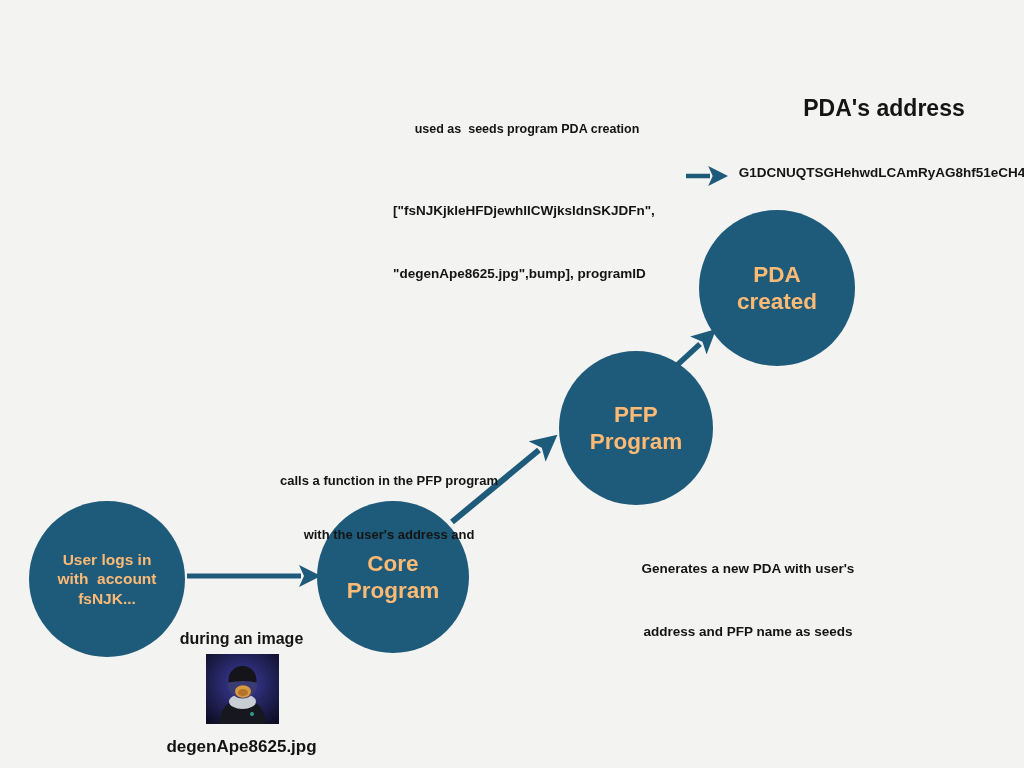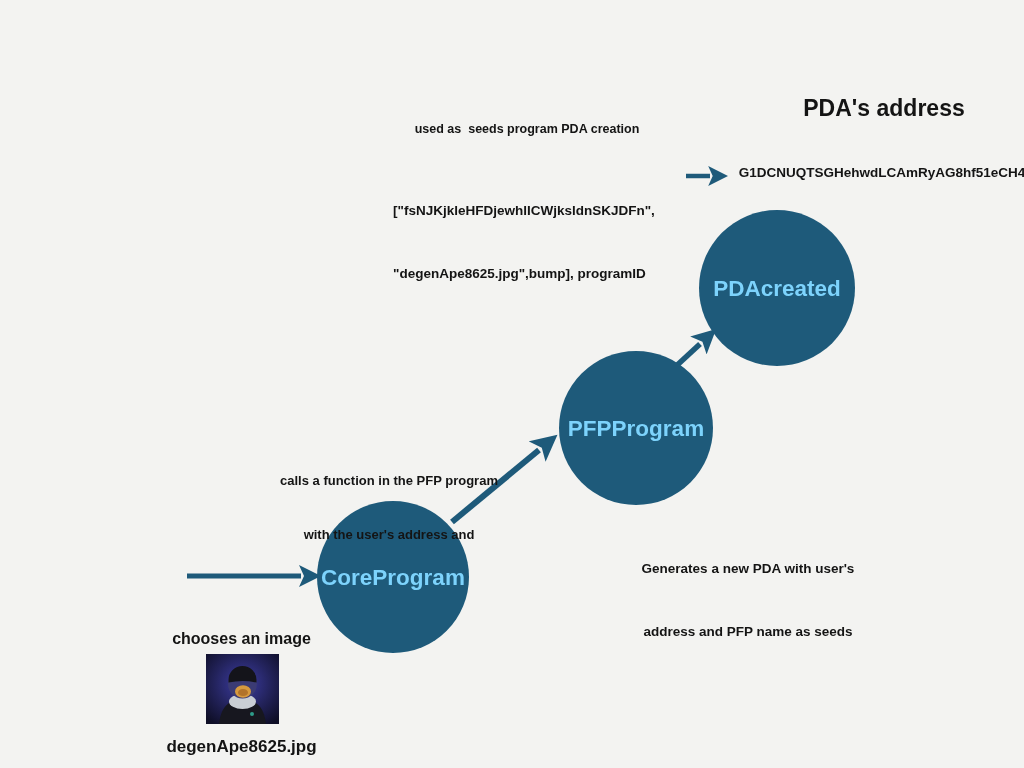--- a/index.html
+++ b/index.html
@@ -25,23 +25,23 @@
   .seeds-text    { left: 393px; top: 158px; width: 300px; font-size: 13.5px; line-height: 21px; }
 
   .pda-title   { left: 774px; top: 95px;  width: 220px; font-size: 23px; }
   .pda-address { left: 731px; top: 165px; width: 302px; font-size: 13.5px; }
 
   
   .node {
     position: absolute;
     border-radius: 50%;
     background: #1e5a7a;
-    color: #7dd3fc;
+    color: #fdba74;
     display: flex;
-    flex-direction: row;
+    flex-direction: column;
     align-items: center;
     justify-content: center;
     text-align: center;
     font-weight: 700;
   }
   .node .line { white-space: pre; }
   .node-user { left: 29px;  top: 501px; width: 156px; height: 156px; font-size: 15.5px; line-height: 19.5px; }
   .node-core { left: 317px; top: 501px; width: 152px; height: 152px; font-size: 22.5px; line-height: 27px; }
   .node-pfp  { left: 559px; top: 351px; width: 154px; height: 154px; font-size: 22.5px; line-height: 27px; }
   .node-pda  { left: 699px; top: 210px; width: 156px; height: 156px; font-size: 22.5px; line-height: 27px; }
@@ -75,20 +75,25 @@
 
   <div class="abs txt center seed-subtitle">used as  seeds program PDA creation</div>
   <div class="abs txt seeds-text">
     <div>["fsNJKjkleHFDjewhlICWjksldnSKJDFn",</div>
     <div>"degenApe8625.jpg",bump], programID</div>
   </div>
 
   <div class="abs txt center pda-title">PDA's address</div>
   <div class="abs txt center pda-address">G1DCNUQTSGHehwdLCAmRyAG8hf51eCH4</div>
 
+  <div class="node node-user">
+    <span class="line">User logs in</span>
+    <span class="line">with  account</span>
+    <span class="line">fsNJK...</span>
+  </div>
 
   <div class="node node-core">
     <span class="line">Core</span>
     <span class="line">Program</span>
   </div>
 
   <div class="node node-pfp">
     <span class="line">PFP</span>
     <span class="line">Program</span>
   </div>
@@ -101,21 +106,21 @@
   <div class="abs txt center calls-label">
     <div>calls a function in the PFP program</div>
     <div>with the user's address and</div>
   </div>
 
   <div class="abs txt center generates-label">
     <div>Generates a new PDA with user's</div>
     <div>address and PFP name as seeds</div>
   </div>
 
-  <div class="abs txt center chooses-label">chooses an image</div>
+  <div class="abs txt center chooses-label">during an image</div>
 
   <svg class="abs ape-image" width="73" height="70" viewBox="0 0 73 70" xmlns="http://www.w3.org/2000/svg">
     <defs>
       <radialGradient id="apebg" cx="50%" cy="42%" r="70%">
         <stop offset="0%" stop-color="#3d3da4"></stop>
         <stop offset="55%" stop-color="#23235c"></stop>
         <stop offset="100%" stop-color="#0e0e26"></stop>
       </radialGradient>
     </defs>
     <rect x="0" y="0" width="73" height="70" fill="url(#apebg)"></rect>

